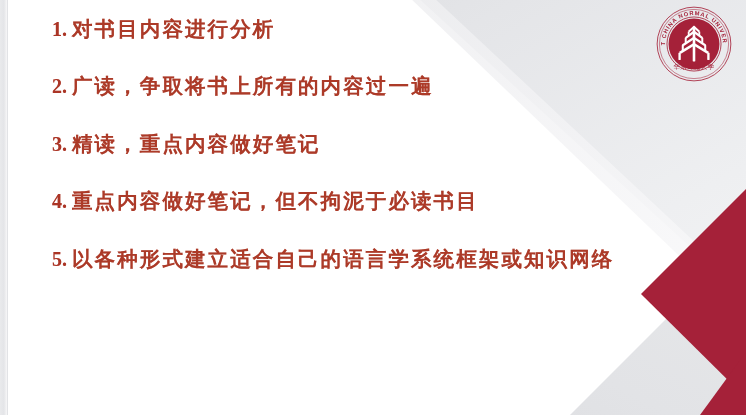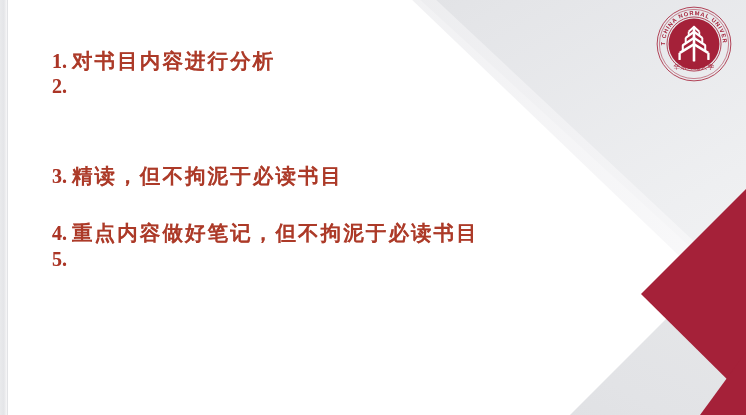--- a/index.html
+++ b/index.html
@@ -112,21 +112,20 @@
     font-family: "Liberation Serif", "DejaVu Serif", serif;
     font-weight: bold;
     font-size: 20px;
     letter-spacing: 0;
     margin-right: 5px;
     color: #ab3526;
   }
   .item-text {
     font-family: "DejaVu Serif", "Liberation Serif", serif;
     font-weight: 600;
-    margin-top: 32px;
   }
 </style>
 </head>
 <body>
 
 <div id="slide">
 
   <div class="bg-layer">
     <div class="edge-left"></div>
     <div class="edge-left-line"></div>
@@ -177,31 +176,33 @@
 
   <div class="list">
 
     <div class="list-item">
       <span class="item-num">1.</span>
       <span class="item-text">对书目内容进行分析</span>
     </div>
 
     <div class="list-item">
       <span class="item-num">2.</span>
+      <span class="item-text">广读，争取将书上所有的内容过一遍</span>
     </div>
 
     <div class="list-item">
       <span class="item-num">3.</span>
-      <span class="item-text">精读，但不拘泥于必读书目</span>
+      <span class="item-text">精读，重点内容做好笔记</span>
     </div>
 
     <div class="list-item">
       <span class="item-num">4.</span>
       <span class="item-text">重点内容做好笔记，但不拘泥于必读书目</span>
     </div>
 
     <div class="list-item">
       <span class="item-num">5.</span>
+      <span class="item-text">以各种形式建立适合自己的语言学系统框架或知识网络</span>
     </div>
 
   </div>
 
 </div>
 
 </body></html>

